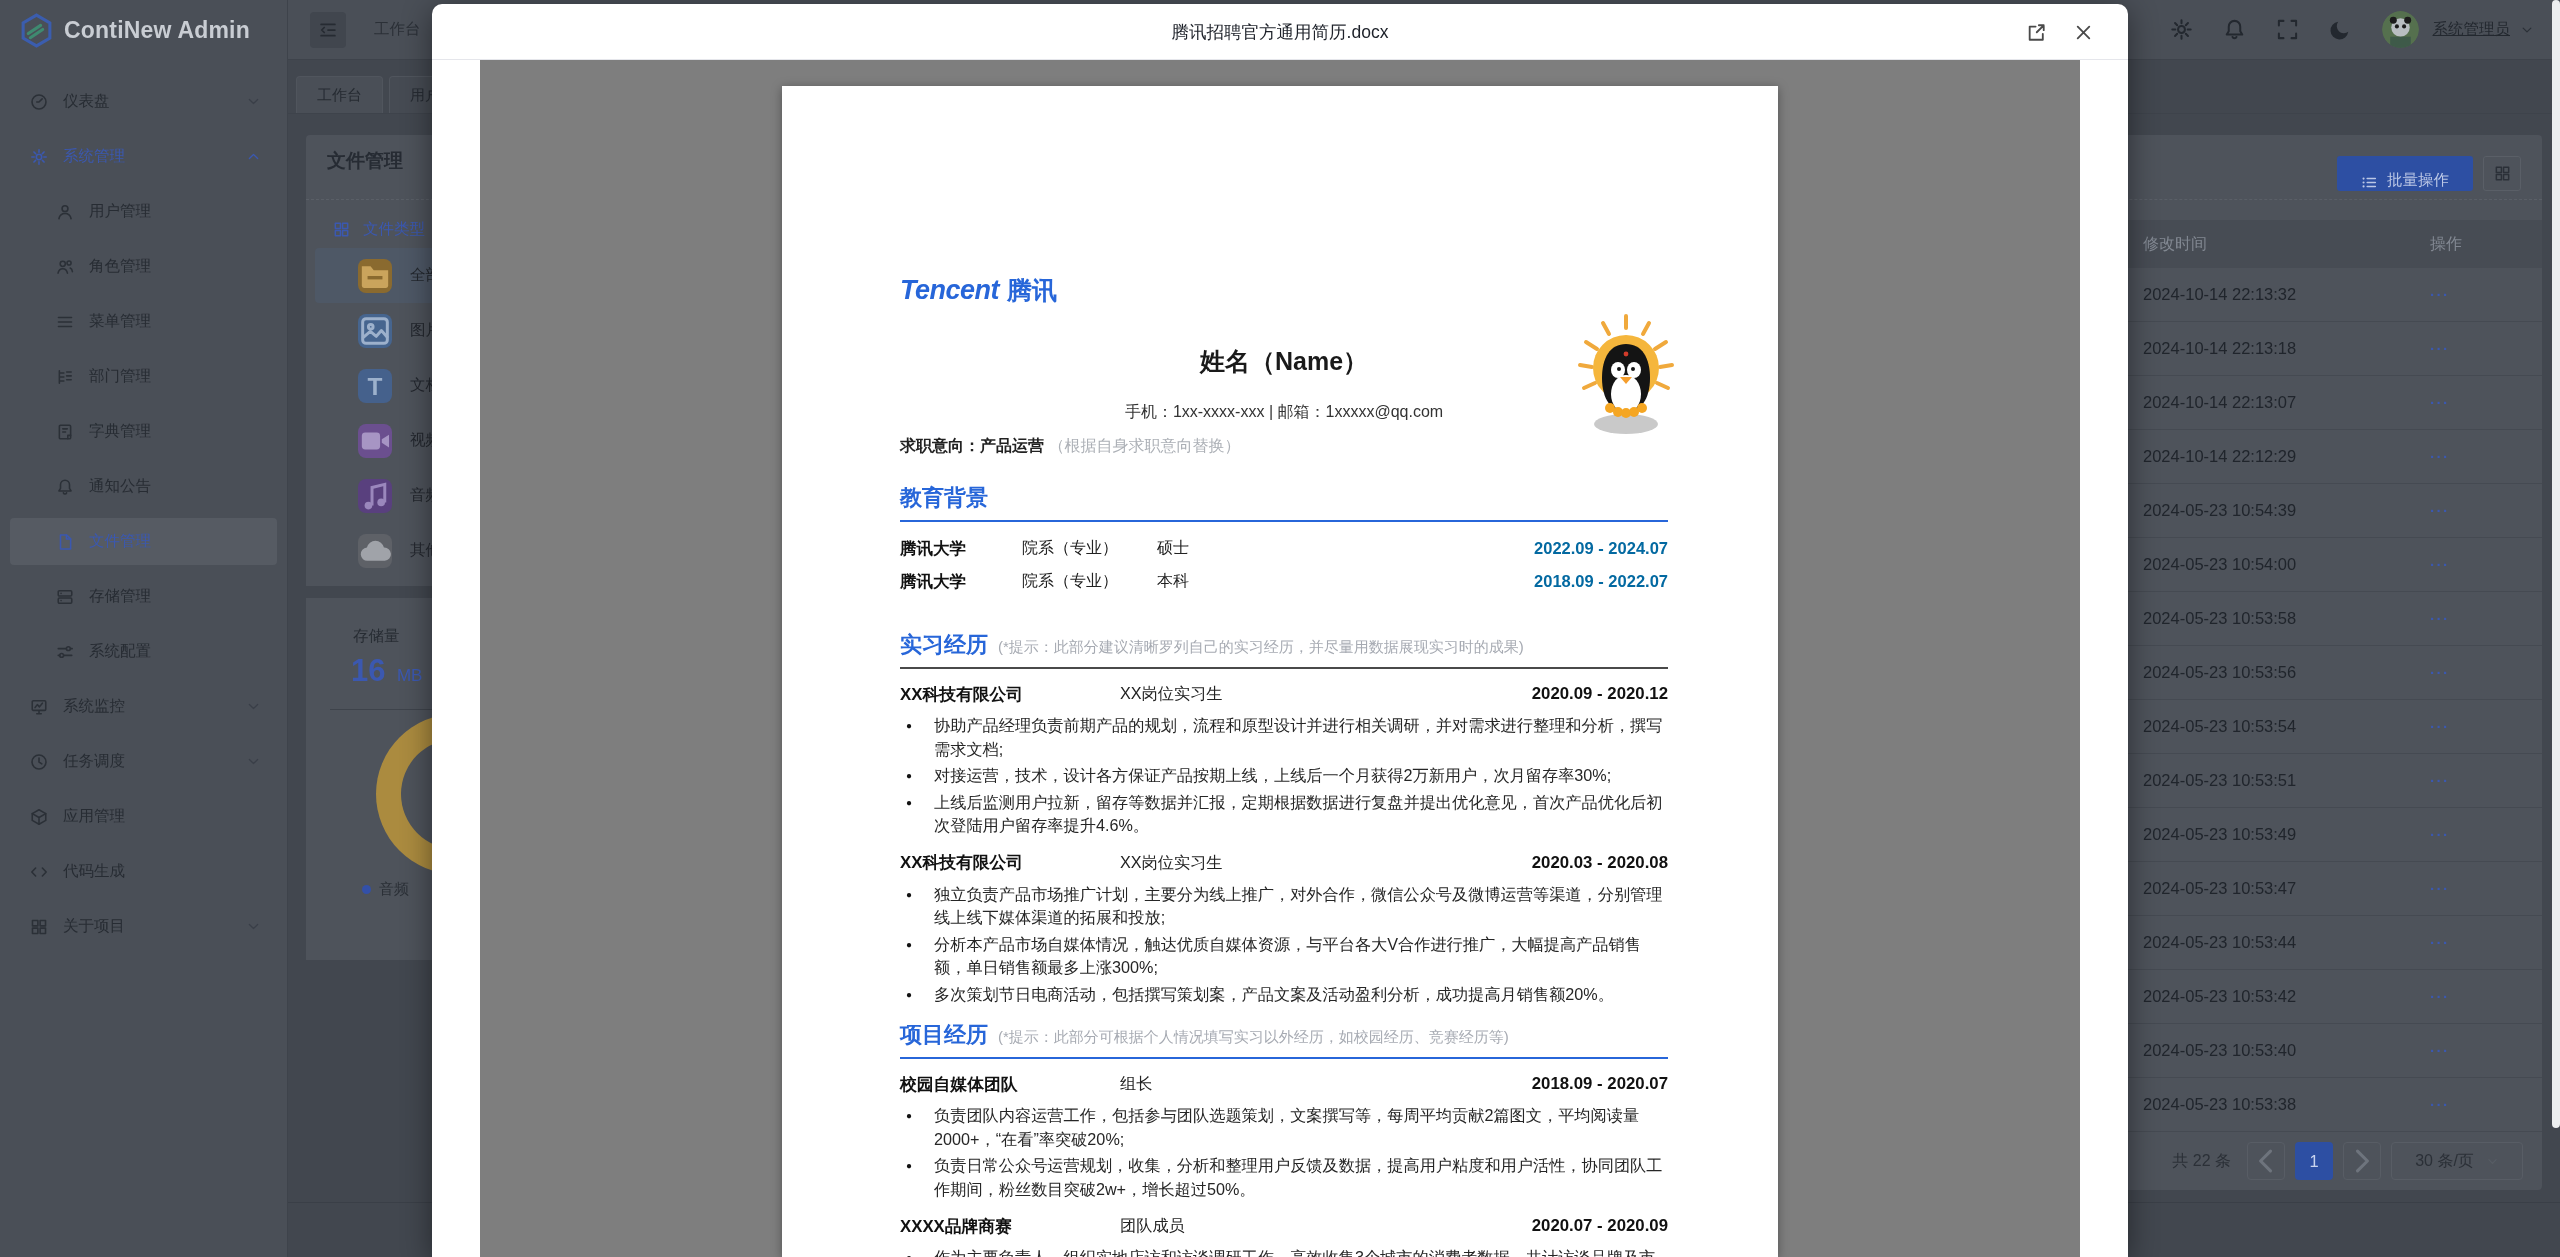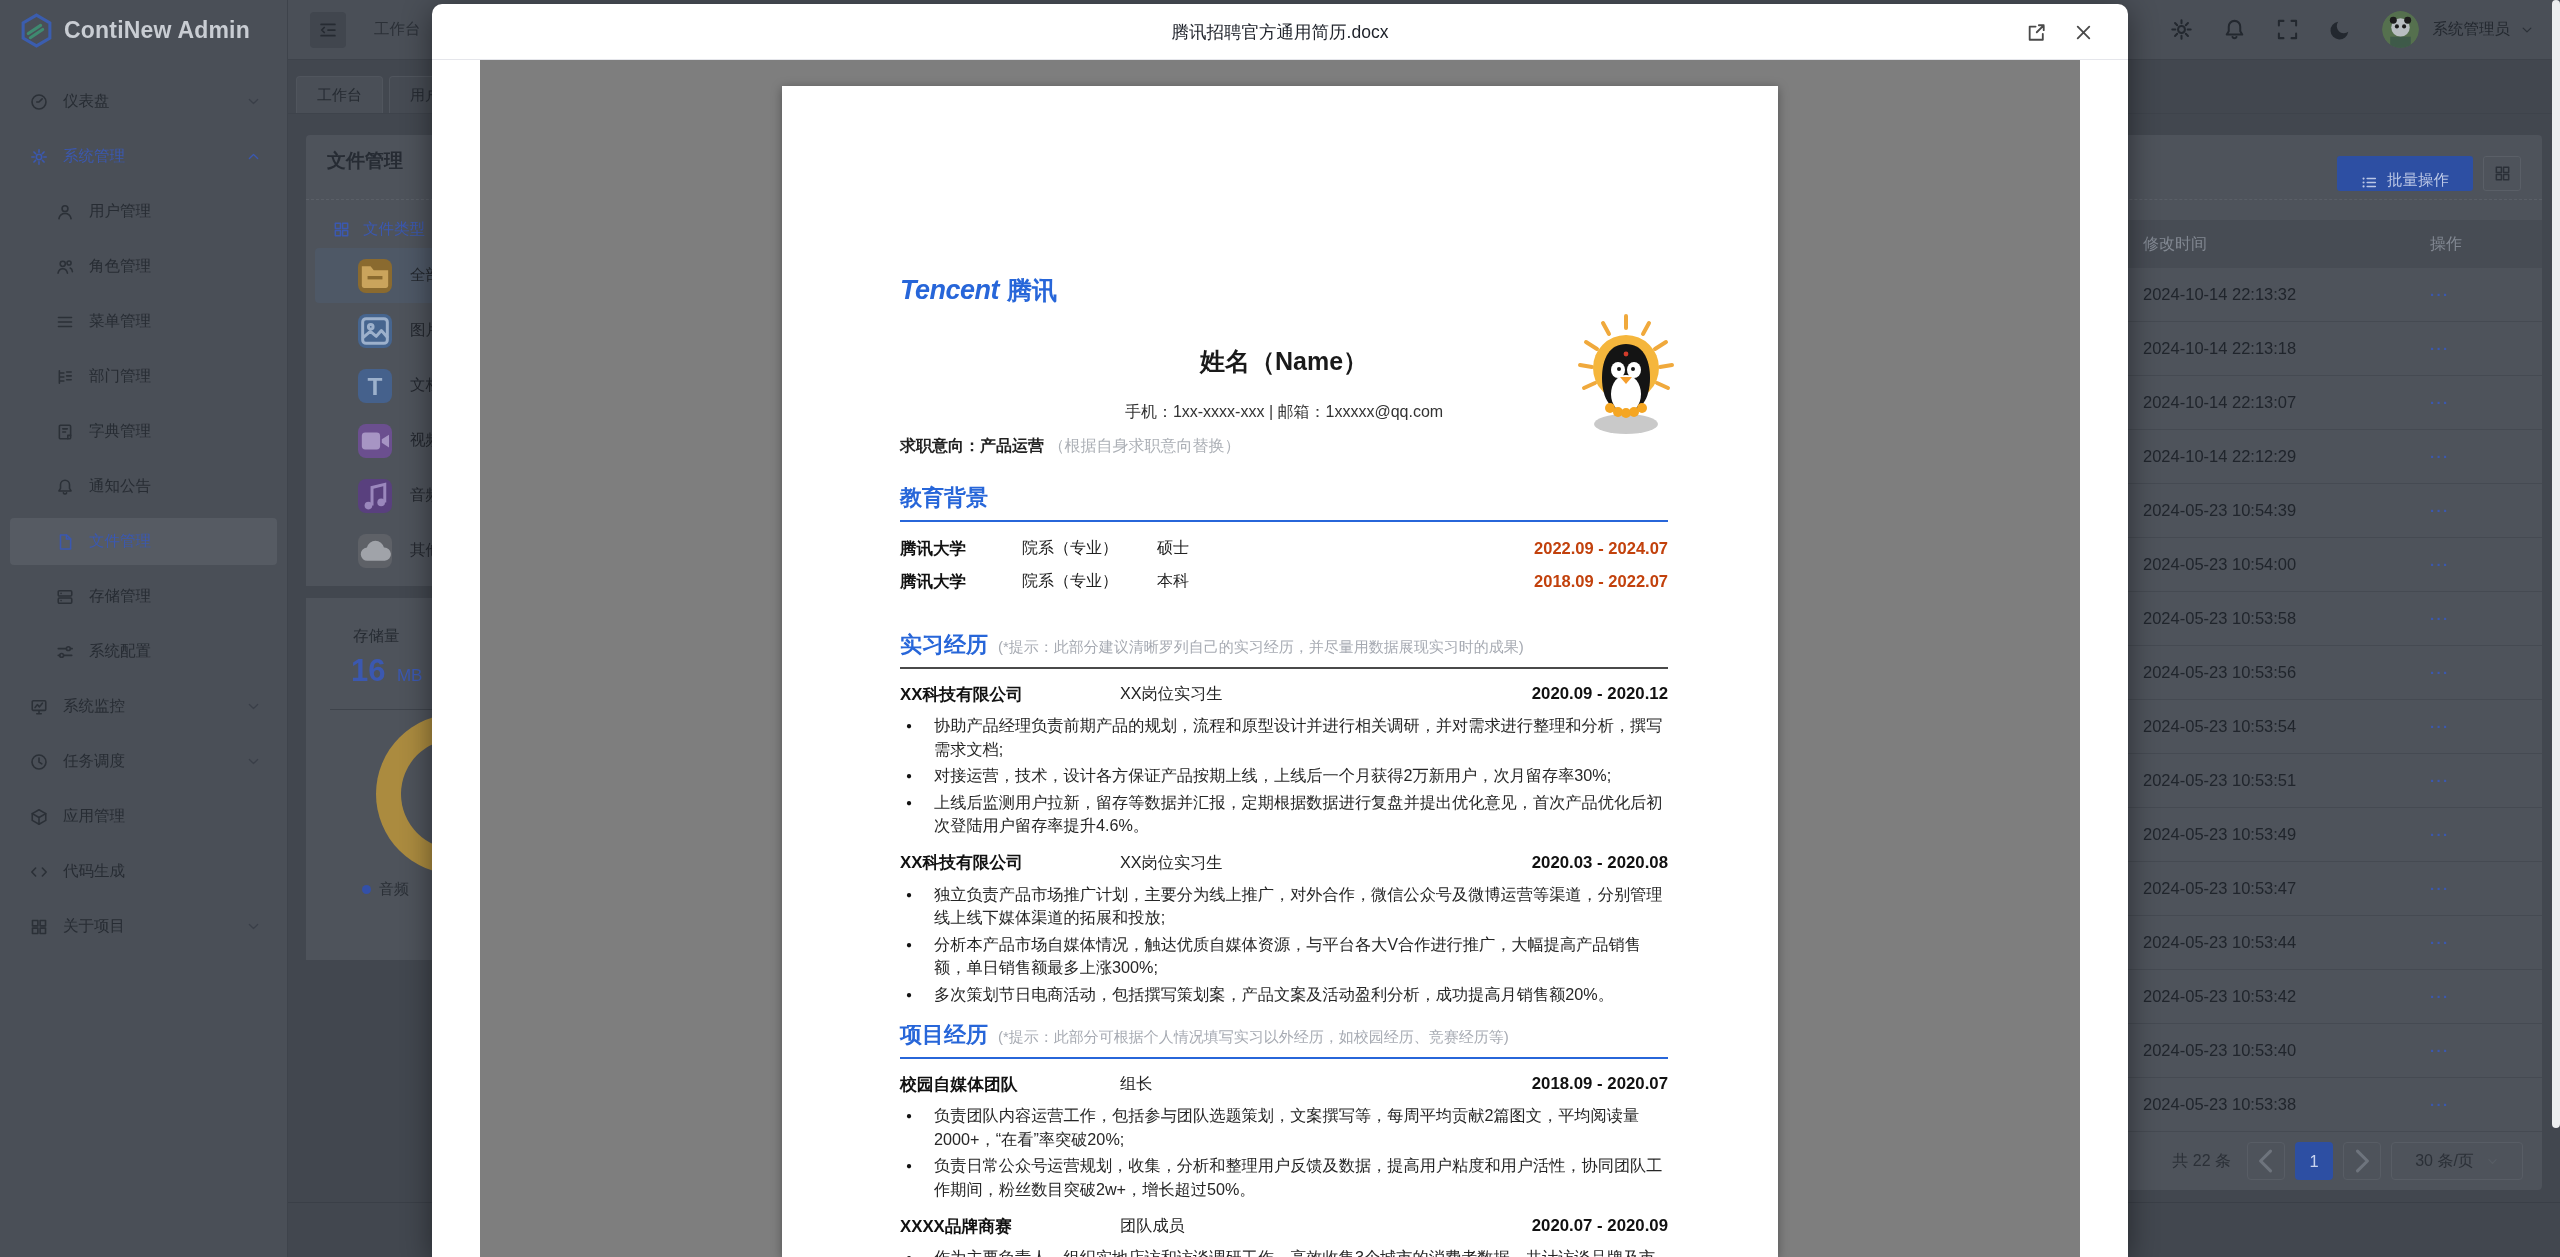--- a/index.html
+++ b/index.html
@@ -23,21 +23,21 @@
   .chev.down { display:block; }
   .chev.up { display:block; transform:rotate(180deg); }
 
   
   .topbar { position:absolute; left:288px; top:0; right:0; height:60px; background:#4a4f57; border-bottom:1px solid #3e434b; display:flex; align-items:center; z-index:1; }
   .collapse-btn { width:36px; height:36px; margin-left:22px; border-radius:4px; background:#41464e; color:#262b32; padding:8px; cursor:pointer; }
   .breadcrumb { margin-left:28px; font-size:15.5px; color:#2b3037; }
   .topbar-right { margin-left:auto; display:flex; align-items:center; gap:30px; padding-right:26px; }
   .hicon { width:23px; height:23px; color:#23282f; cursor:pointer; }
   .avatar { width:37px; height:37px; border-radius:50%; overflow:hidden; cursor:pointer; flex:none; }
-  .username { font-size:15.5px; color:#23282f; margin-left:-16px; cursor:pointer; }
+  .username { font-size:15.5px; color:#23282f; margin-left:-16px; cursor:pointer;text-decoration:underline; }
   .user-chev { width:14px; height:14px; color:#2b3037; margin-left:-20px; }
 
   
   .tabbar { position:absolute; left:288px; top:61px; right:0; height:53px; background:#42474f; border-bottom:1px solid #3e434b; display:flex; align-items:flex-end; padding-left:8px; gap:6px; z-index:1; }
   .tab { height:37px; min-width:86px; padding:0 20px; display:flex; align-items:center; justify-content:center; font-size:15px; color:#262b32; background:#464b53; border:1px solid #50555d; border-bottom:none; border-radius:4px 4px 0 0; cursor:pointer; }
   .tab.active { background:#4a4f57; }
 
   
   .panel { position:absolute; left:306px; top:135px; width:2236px; height:1055px; background:#4e535b; border-radius:4px; z-index:1; }
   .panel-header { height:65px; display:flex; align-items:center; padding:0 21px; border-bottom:1px dashed #5a5f67; }
@@ -116,21 +116,21 @@
   .mascot { position:absolute; right:96px; top:222px; width:112px; height:128px; }
   .sec-head { margin-top:26px; display:flex; align-items:baseline; gap:10px; }
   .sec-title { font-size:22px; font-weight:bold; color:#2766d9; }
   .sec-note { font-size:15px; color:#a6aab2; }
   .sec-line { border:none; border-top:2px solid #2766d9; margin-top:7px; }
   .sec-line.dark { border-top-color:#4a4a4a; }
   .edu-rows { margin-top:10px; }
   .edu-row { display:grid; grid-template-columns:122px 135px 1fr 220px; height:33px; align-items:center; }
   .edu-school { font-weight:bold; font-size:16.5px; color:#111; }
   .edu-dept, .edu-degree { font-size:16px; color:#222; }
-  .edu-period { font-weight:bold; font-size:16.5px; color:#c2410c; text-align:right; }
+  .edu-period { font-weight:bold; font-size:16.5px; color:#0369a1; text-align:right; }
   .exp { margin-top:12px; }
   .exp-head { display:grid; grid-template-columns:220px 1fr 220px; align-items:center; height:26px; }
   .exp-org { font-weight:bold; font-size:16.8px; color:#111; }
   .exp-role { font-size:16.2px; color:#222; }
   .exp-period { font-weight:bold; font-size:16.8px; color:#111; text-align:right; }
   .exp ul { list-style:none; margin:7px 0 2px 4px; }
   .exp li { position:relative; padding-left:30px; font-size:16.2px; line-height:23.5px; color:#262626; margin-bottom:3px; }
   .exp li::before { content:"●"; position:absolute; left:2px; top:0; font-size:10px; color:#111; }
   .mt-internship { margin-top:32px; }
   .mt-project { margin-top:14px; }

